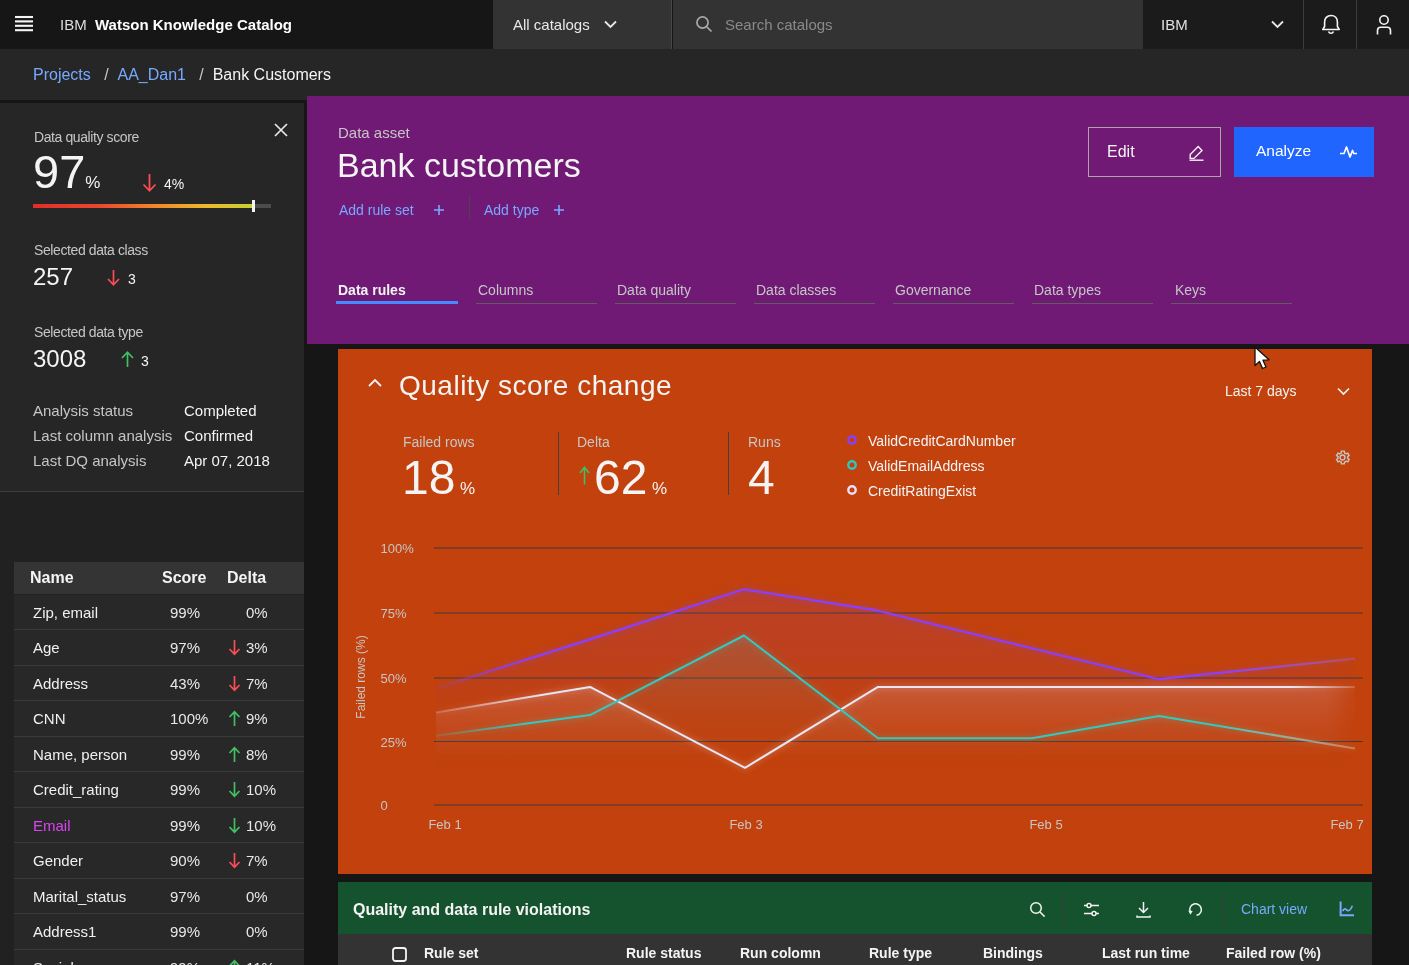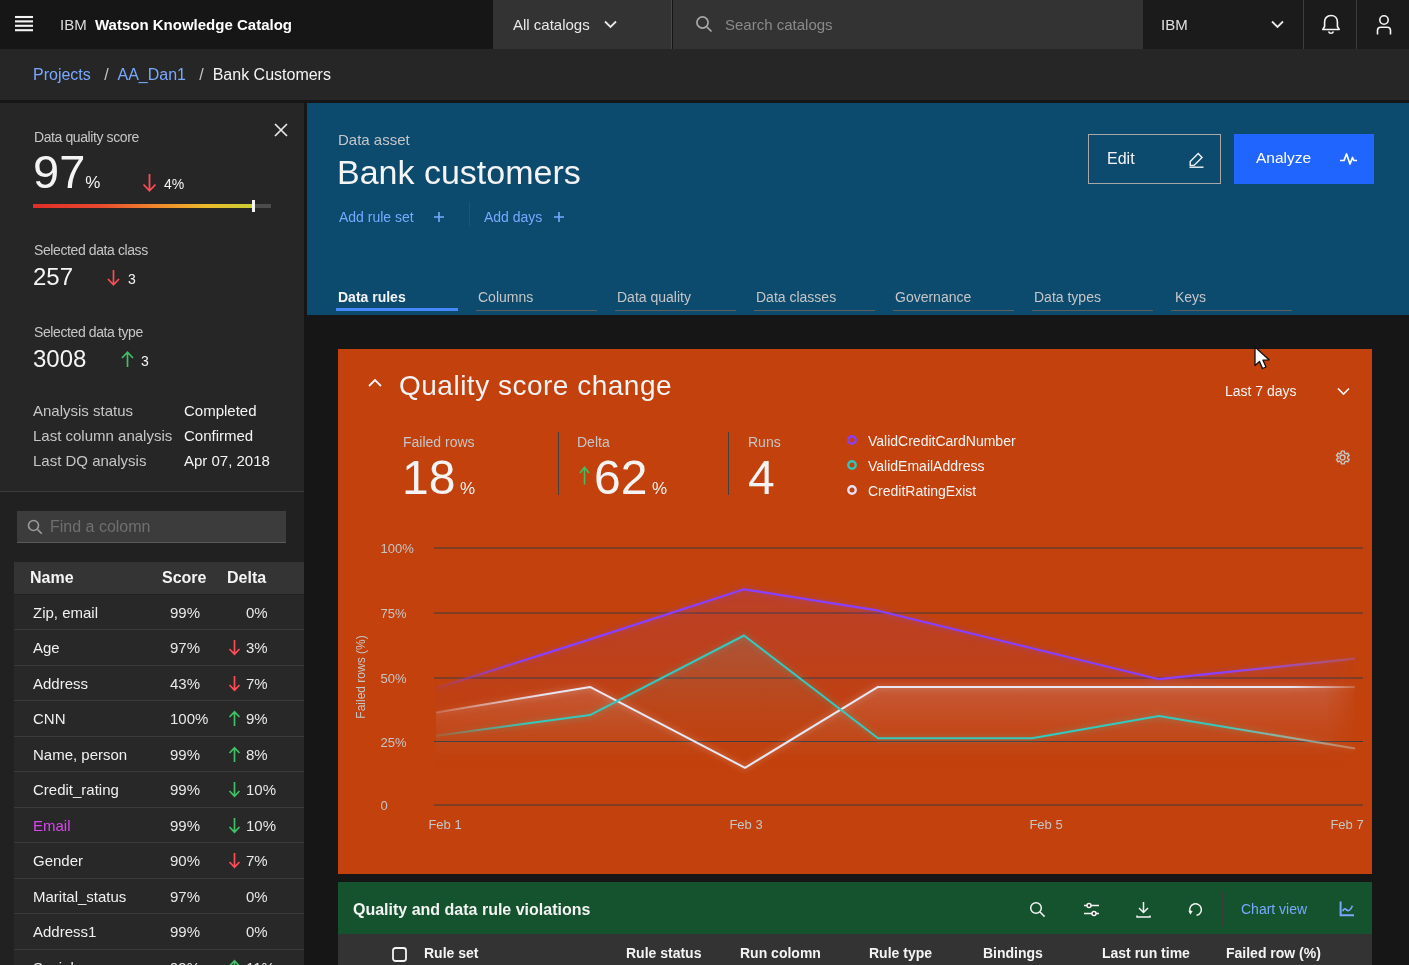--- a/index.html
+++ b/index.html
@@ -102,27 +102,20 @@
       </svg>
     <div class="abs t1" style="left:141px;top:250px;font-size:14px;">3</div>
 
     <div class="abs t2" style="left:33px;top:299px;font-size:15px;">Analysis status</div>
     <div class="abs t1" style="left:184px;top:299px;font-size:15px;">Completed</div>
     <div class="abs t2" style="left:33px;top:324px;font-size:15px;">Last column analysis</div>
     <div class="abs t1" style="left:184px;top:324px;font-size:15px;">Confirmed</div>
     <div class="abs t2" style="left:33px;top:349px;font-size:15px;">Last DQ analysis</div>
     <div class="abs t1" style="left:184px;top:349px;font-size:15px;">Apr 07, 2018</div>
 
-    <div class="abs" style="left:17px;top:408px;width:269px;height:32px;background:#3c3c3c;border-bottom:1px solid #5a5a5a;">
-      <svg class="abs" style="left:10px;top:8px" width="16" height="16" viewBox="0 0 16 16">
-          <circle cx="6.5" cy="6.5" r="5" stroke="#9a9a9a" stroke-width="1.6" fill="none"></circle>
-          <line x1="10.4" y1="10.4" x2="14.8" y2="14.8" stroke="#9a9a9a" stroke-width="1.6"></line>
-        </svg>
-      <div class="abs" style="left:33px;top:7px;font-size:16px;color:#6f6f6f;">Find a colomn</div>
-    </div>
 
     <div class="abs" id="sidetable" style="left:14px;top:459px;width:290px;height:403px;">
       <div class="abs" style="left:0;top:0;width:290px;height:32px;background:#343434;">
         <div class="abs t1" style="left:16px;top:7px;font-size:16px;font-weight:bold;">Name</div>
         <div class="abs t1" style="left:148px;top:7px;font-size:16px;font-weight:bold;">Score</div>
         <div class="abs t1" style="left:213px;top:7px;font-size:16px;font-weight:bold;">Delta</div>
       </div>
     <div class="abs" style="left:0;top:32.5px;width:290px;height:35.5px;border-bottom:1px solid #3a3a3a;background:#282828;">
           <div class="abs" style="left:19px;top:9px;font-size:15px;color:#f0f0f0;">Zip, email</div>
           <div class="abs" style="left:156px;top:9px;font-size:15px;color:#e8e8e8;">99%</div>
@@ -198,29 +191,29 @@
           <div class="abs" style="left:19px;top:9px;font-size:15px;color:#f0f0f0;">Social, name</div>
           <div class="abs" style="left:156px;top:9px;font-size:15px;color:#e8e8e8;">99%</div>
           <svg class="abs" style="left:213px;top:9px" width="15" height="17" viewBox="0 0 15 17">
             <path d="M7.5 16 L7.5 2.5 M2.5 7 L7.5 1.8 L12.5 7" stroke="#42be65" stroke-width="1.7" fill="none"></path>
           </svg>
           <div class="abs" style="left:232px;top:9px;font-size:15px;color:#e8e8e8;">11%</div>
         </div>
       </div>
   </div>
 
-  <div class="abs" style="left:307px;top:103px;width:1102px;height:212px;background:#0c4a6e;">
+  <div class="abs" style="left:307px;top:96px;width:1102px;height:248px;background:#701a75;">
     <div class="abs t2" style="left:31px;top:28px;font-size:15px;">Data asset</div>
     <div class="abs t1" style="left:30px;top:50px;font-size:34px;font-weight:300;">Bank customers</div>
     <div class="abs" style="left:32px;top:106px;font-size:14px;color:#78a9ff;">Add rule set</div>
     <svg class="abs" style="left:126px;top:108px" width="12" height="12" viewBox="0 0 12 12">
         <path d="M6 1 L6 11 M1 6 L11 6" stroke="#78a9ff" stroke-width="1.6"></path>
       </svg>
     <div class="abs" style="left:162px;top:99px;width:1px;height:24px;background:#474747;"></div>
-    <div class="abs" style="left:177px;top:106px;font-size:14px;color:#78a9ff;">Add days</div>
+    <div class="abs" style="left:177px;top:106px;font-size:14px;color:#78a9ff;">Add type</div>
     <svg class="abs" style="left:246px;top:108px" width="12" height="12" viewBox="0 0 12 12">
         <path d="M6 1 L6 11 M1 6 L11 6" stroke="#78a9ff" stroke-width="1.6"></path>
       </svg>
 
     <div class="abs" style="left:781px;top:31px;width:133px;height:50px;border:1.5px solid #a8a8a8;">
       <div class="abs t1" style="left:18px;top:15px;font-size:16px;">Edit</div>
       <svg class="abs" style="left:99px;top:16px" width="17" height="17" viewBox="0 0 17 17">
         <path d="M10.2 2.6 L14 6.4 L6 14.4 L2.2 14.4 L2.2 10.6 Z" fill="none" stroke="#f4f4f4" stroke-width="1.4"></path>
         <line x1="1.5" y1="16.2" x2="15.5" y2="16.2" stroke="#f4f4f4" stroke-width="1.4"></line>
       </svg>

